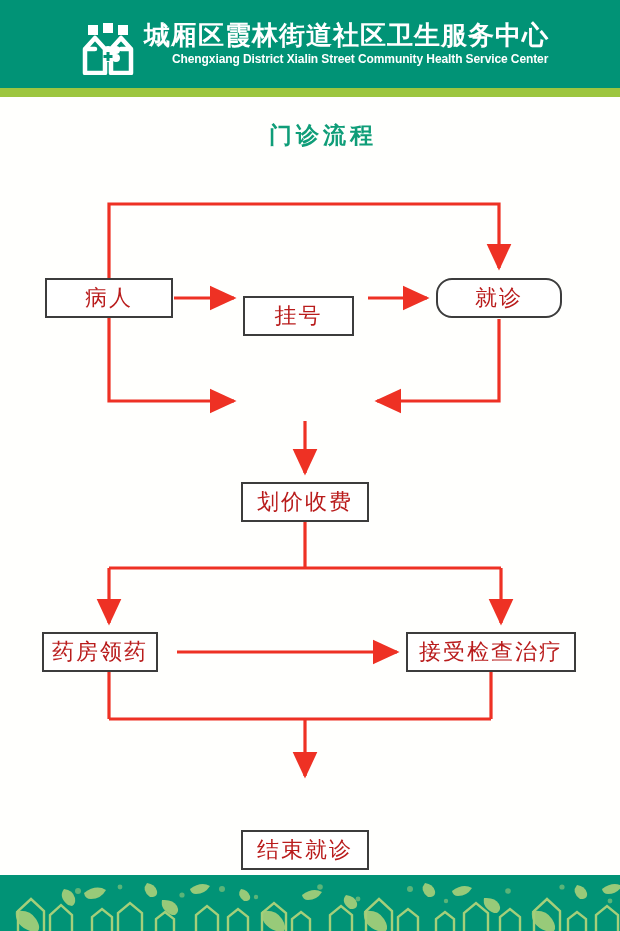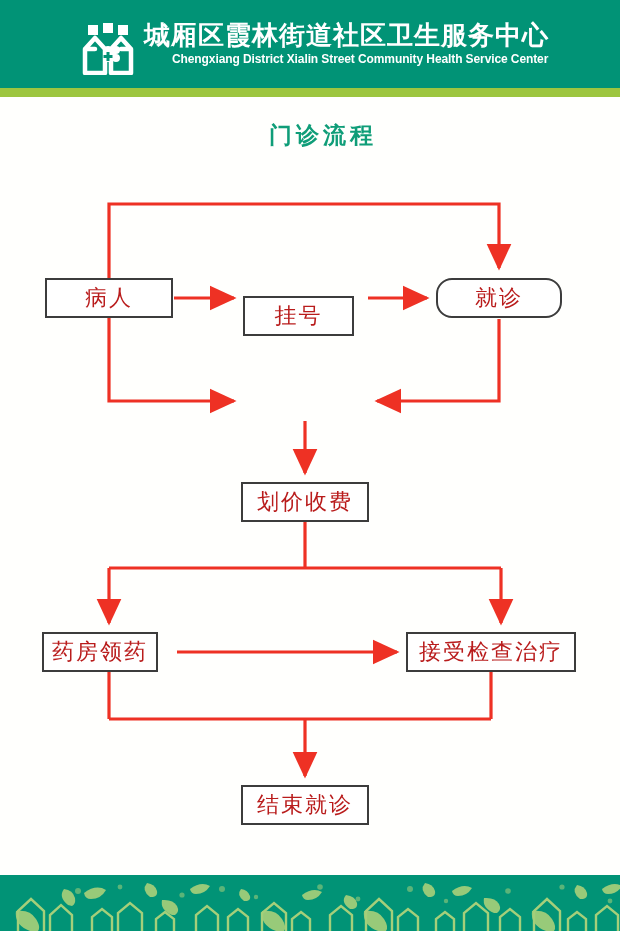--- a/index.html
+++ b/index.html
@@ -136,21 +136,21 @@
         <path d="M305 719 L305 776" marker-end="url(#ar)"></path>
       </g>
     </svg>
 
     <div class="node" style="left:45px;top:278px;width:128px;height:40px;">病人</div>
     <div class="node" style="left:243px;top:296px;width:111px;height:40px;">挂号</div>
     <div class="node" style="left:436px;top:278px;width:126px;height:40px;border-radius:16px;">就诊</div>
     <div class="node" style="left:241px;top:482px;width:128px;height:40px;">划价收费</div>
     <div class="node" style="left:42px;top:632px;width:116px;height:40px;">药房领药</div>
     <div class="node" style="left:406px;top:632px;width:170px;height:40px;">接受检查治疗</div>
-    <div class="node" style="left:241px;top:785px;width:128px;height:40px;">结束就诊</div>
+    <div class="node" style="left:241px;top:830px;width:128px;height:40px;">结束就诊</div>
   </div>
 
   <div class="footer">
     <svg width="620" height="56">
       <g fill="none" stroke="#a5cf7a" stroke-width="2.4">
         <path d="M18 56 L18 36 L31 24 L44 36 L44 56"></path>
         <path d="M50 56 L50 40 L61 30 L72 40 L72 56"></path>
         <path d="M92 56 L92 42 L102 34 L112 42 L112 56"></path>
         <path d="M118 56 L118 38 L130 28 L142 38 L142 56"></path>
         <path d="M156 56 L156 44 L165 37 L174 44 L174 56"></path>

